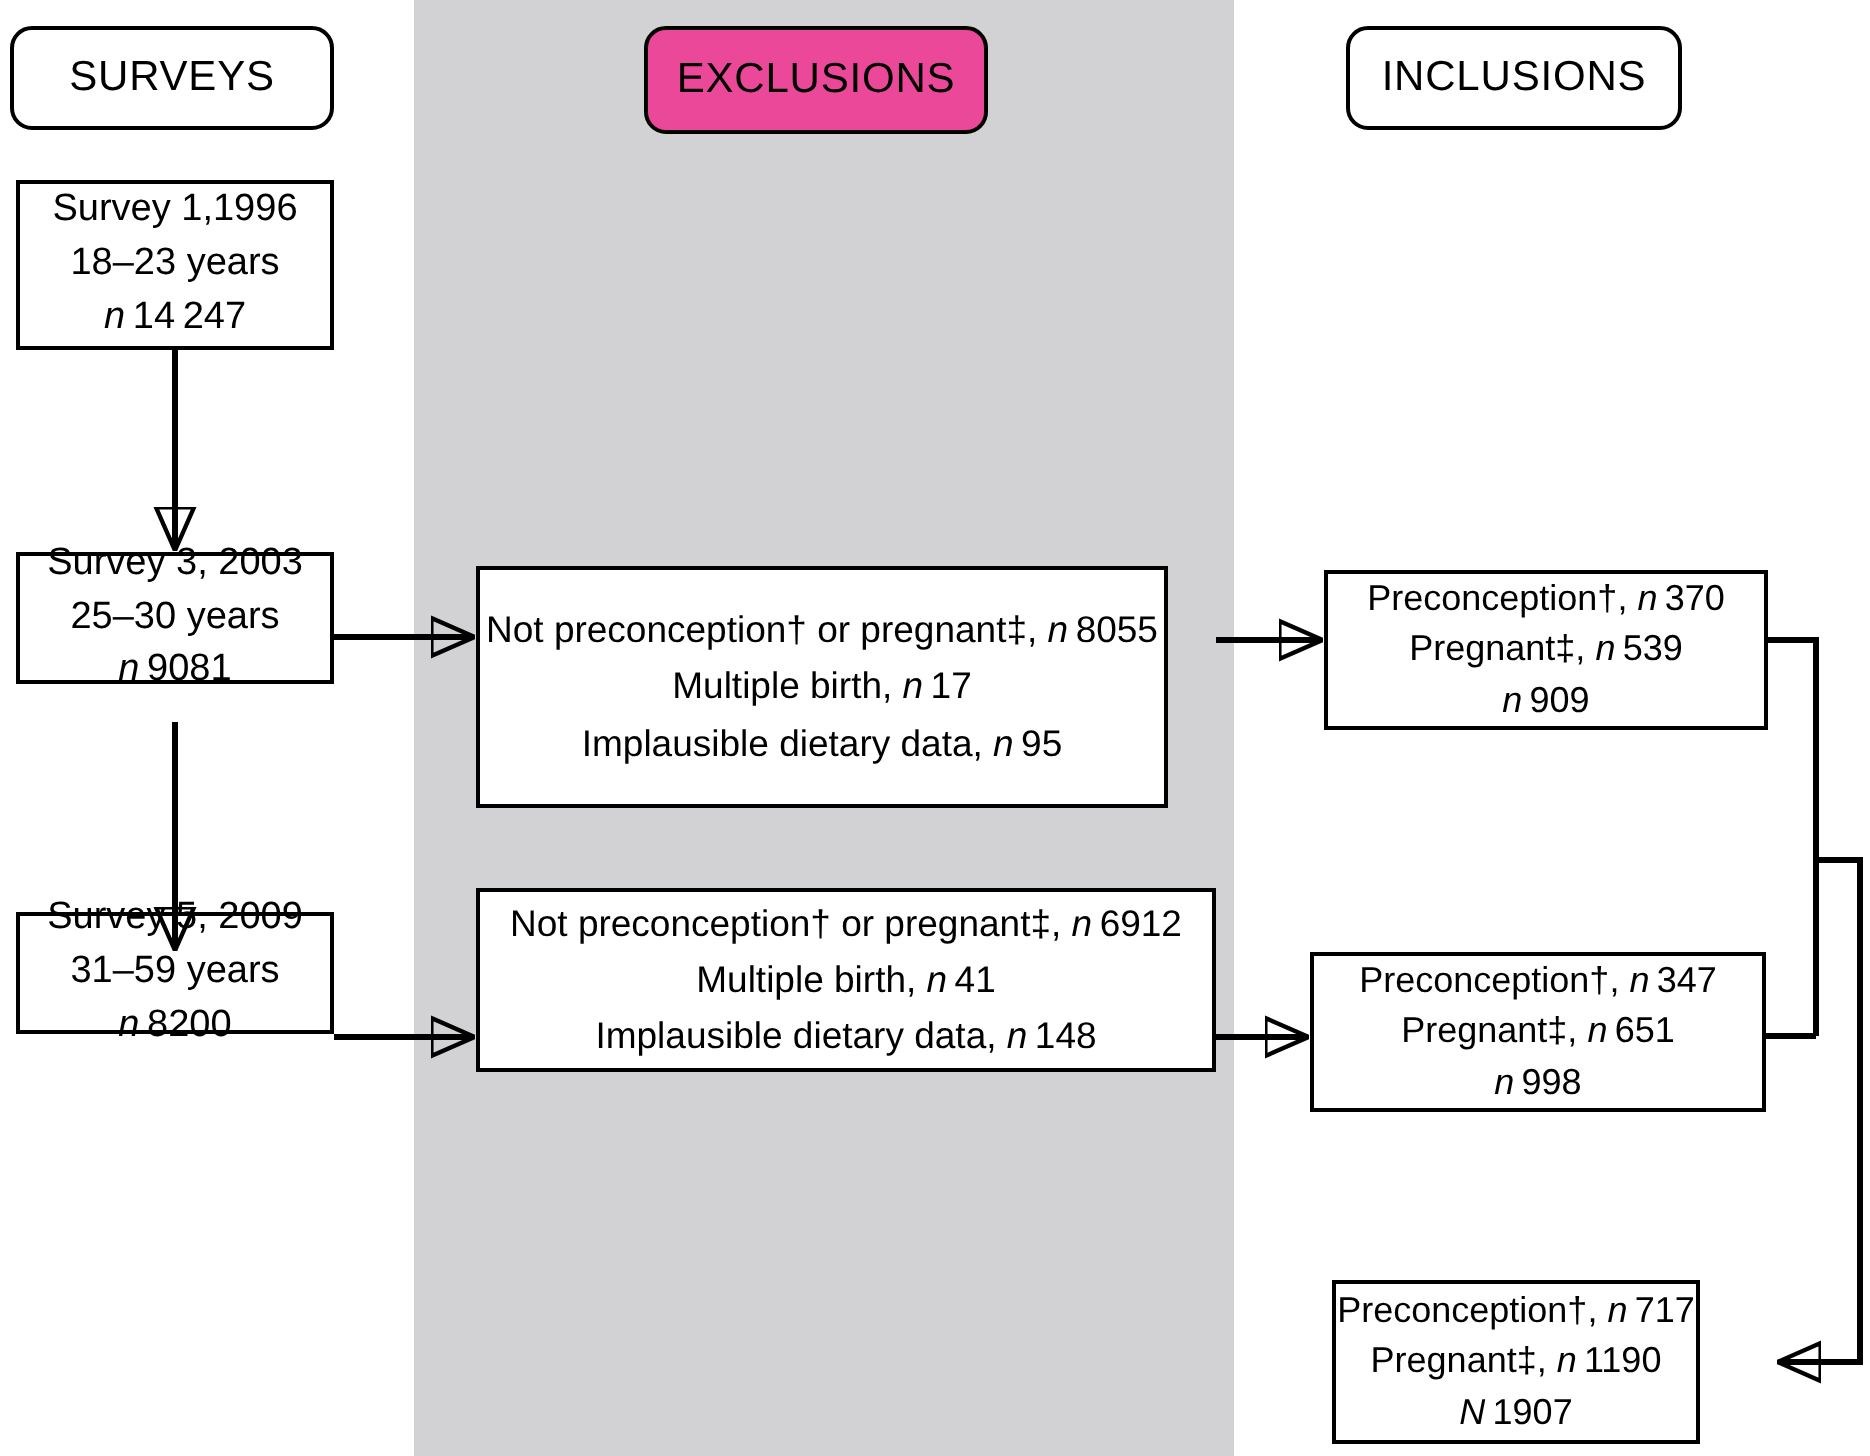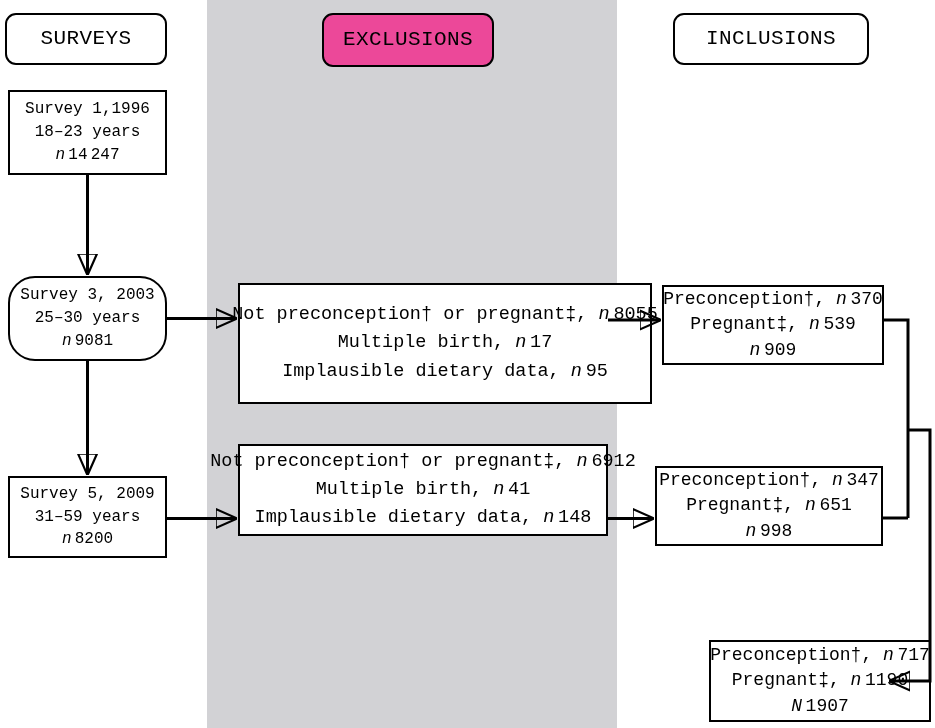--- a/index.html
+++ b/index.html
@@ -5,21 +5,21 @@
   html, body {
     margin: 0;
     padding: 0;
     background: #ffffff;
   }
   #page {
     position: relative;
     width: 935px;
     height: 728px;
     background: #ffffff;
-    font-family: Liberation Mono, monospace;
+    font-family: Liberation Sans, sans-serif;
     overflow: hidden;
   }
 
   
   .band {
     position: absolute;
     top: 0;
     height: 728px;
     background: #d2d2d5;
   }
@@ -42,21 +42,21 @@
 
   
   .header-pill {
     border-radius: 11px;
     font-size: 21px;
     letter-spacing: 0.4px;
   }
   .header-pill.on-band { background: #ec4899; }
 
   
-  .survey-box { font-size: 16px; }
+  .survey-box { font-size: 19px; }
   .survey-box .ln { margin: 1px 0; }
 
   
   .excl-box { font-size: 18.5px; }
   .excl-box .ln { margin: 2px 0; }
 
   
   .incl-box { font-size: 18px; }
   .incl-box .ln { margin: 1px 0; }
 
@@ -80,67 +80,67 @@
   <div class="band" style="left:207px; width:410px;"></div>
 
   <div class="box header-pill" style="left:5px; top:13px; width:162px; height:52px;">
     <span class="ln">SURVEYS</span>
   </div>
 
   <div class="box header-pill on-band" style="left:322px; top:13px; width:172px; height:54px;">
     <span class="ln">EXCLUSIONS</span>
   </div>
 
-  <div class="box header-pill" style="left:673px; top:13px; width:196px; height:52px;">
+  <div class="box header-pill" style="left:673px; top:13px; width:168px; height:52px;">
     <span class="ln">INCLUSIONS</span>
   </div>
 
   <div class="box survey-box" style="left:8px; top:90px; width:159px; height:85px;">
     <span class="ln">Survey 1,1996</span>
     <span class="ln">18–23 years</span>
     <span class="ln"><i>n</i> <span>14 247</span></span>
   </div>
 
-  <div class="box survey-box" style="left:8px; top:276px; width:159px; height:85px;border-radius:27px;">
+  <div class="box survey-box" style="left:8px; top:276px; width:159px; height:66px;">
     <span class="ln">Survey 3, 2003</span>
     <span class="ln">25–30 years</span>
     <span class="ln"><i>n</i> <span>9081</span></span>
   </div>
 
-  <div class="box survey-box" style="left:8px; top:476px; width:159px; height:82px;">
+  <div class="box survey-box" style="left:8px; top:456px; width:159px; height:61px;">
     <span class="ln">Survey 5, 2009</span>
     <span class="ln">31–59 years</span>
     <span class="ln"><i>n</i> <span>8200</span></span>
   </div>
 
-  <div class="box excl-box" style="left:238px; top:283px; width:414px; height:121px;">
+  <div class="box excl-box" style="left:238px; top:283px; width:346px; height:121px;">
     <span class="ln"><span>Not preconception† or pregnant‡,</span> <i>n</i> <span>8055</span></span>
     <span class="ln"><span>Multiple birth,</span> <i>n</i> <span>17</span></span>
     <span class="ln"><span>Implausible dietary data,</span> <i>n</i> <span>95</span></span>
   </div>
 
   <div class="box excl-box" style="left:238px; top:444px; width:370px; height:92px;">
     <span class="ln"><span>Not preconception† or pregnant‡,</span> <i>n</i> <span>6912</span></span>
     <span class="ln"><span>Multiple birth,</span> <i>n</i> <span>41</span></span>
     <span class="ln"><span>Implausible dietary data,</span> <i>n</i> <span>148</span></span>
   </div>
 
   <div class="box incl-box" style="left:662px; top:285px; width:222px; height:80px;">
     <span class="ln"><span>Preconception†,</span> <i>n</i> <span>370</span></span>
     <span class="ln"><span>Pregnant‡,</span> <i>n</i> <span>539</span></span>
     <span class="ln"><i>n</i> <span>909</span></span>
   </div>
 
-  <div class="box incl-box" style="left:655px; top:466px; width:228px; height:80px;">
+  <div class="box incl-box" style="left:655px; top:476px; width:228px; height:80px;">
     <span class="ln"><span>Preconception†,</span> <i>n</i> <span>347</span></span>
     <span class="ln"><span>Pregnant‡,</span> <i>n</i> <span>651</span></span>
     <span class="ln"><i>n</i> <span>998</span></span>
   </div>
 
-  <div class="box incl-box" style="left:666px; top:640px; width:222px; height:82px;margin-left:43px;">
+  <div class="box incl-box" style="left:666px; top:640px; width:184px; height:82px;">
     <span class="ln"><span>Preconception†,</span> <i>n</i> <span>717</span></span>
     <span class="ln"><span>Pregnant‡,</span> <i>n</i> <span>1190</span></span>
     <span class="ln"><i>N</i> <span>1907</span></span>
   </div>
 
   <svg id="wires" viewBox="0 0 935 728">
     <defs>
       <marker id="ah" viewBox="0 0 10 10" refX="9.4" refY="5" markerWidth="7.2" markerHeight="7.2" orient="auto-start-reverse">
         <path d="M 0 0.6 L 10 5 L 0 9.4 z" fill="#000000"></path>
       </marker>

